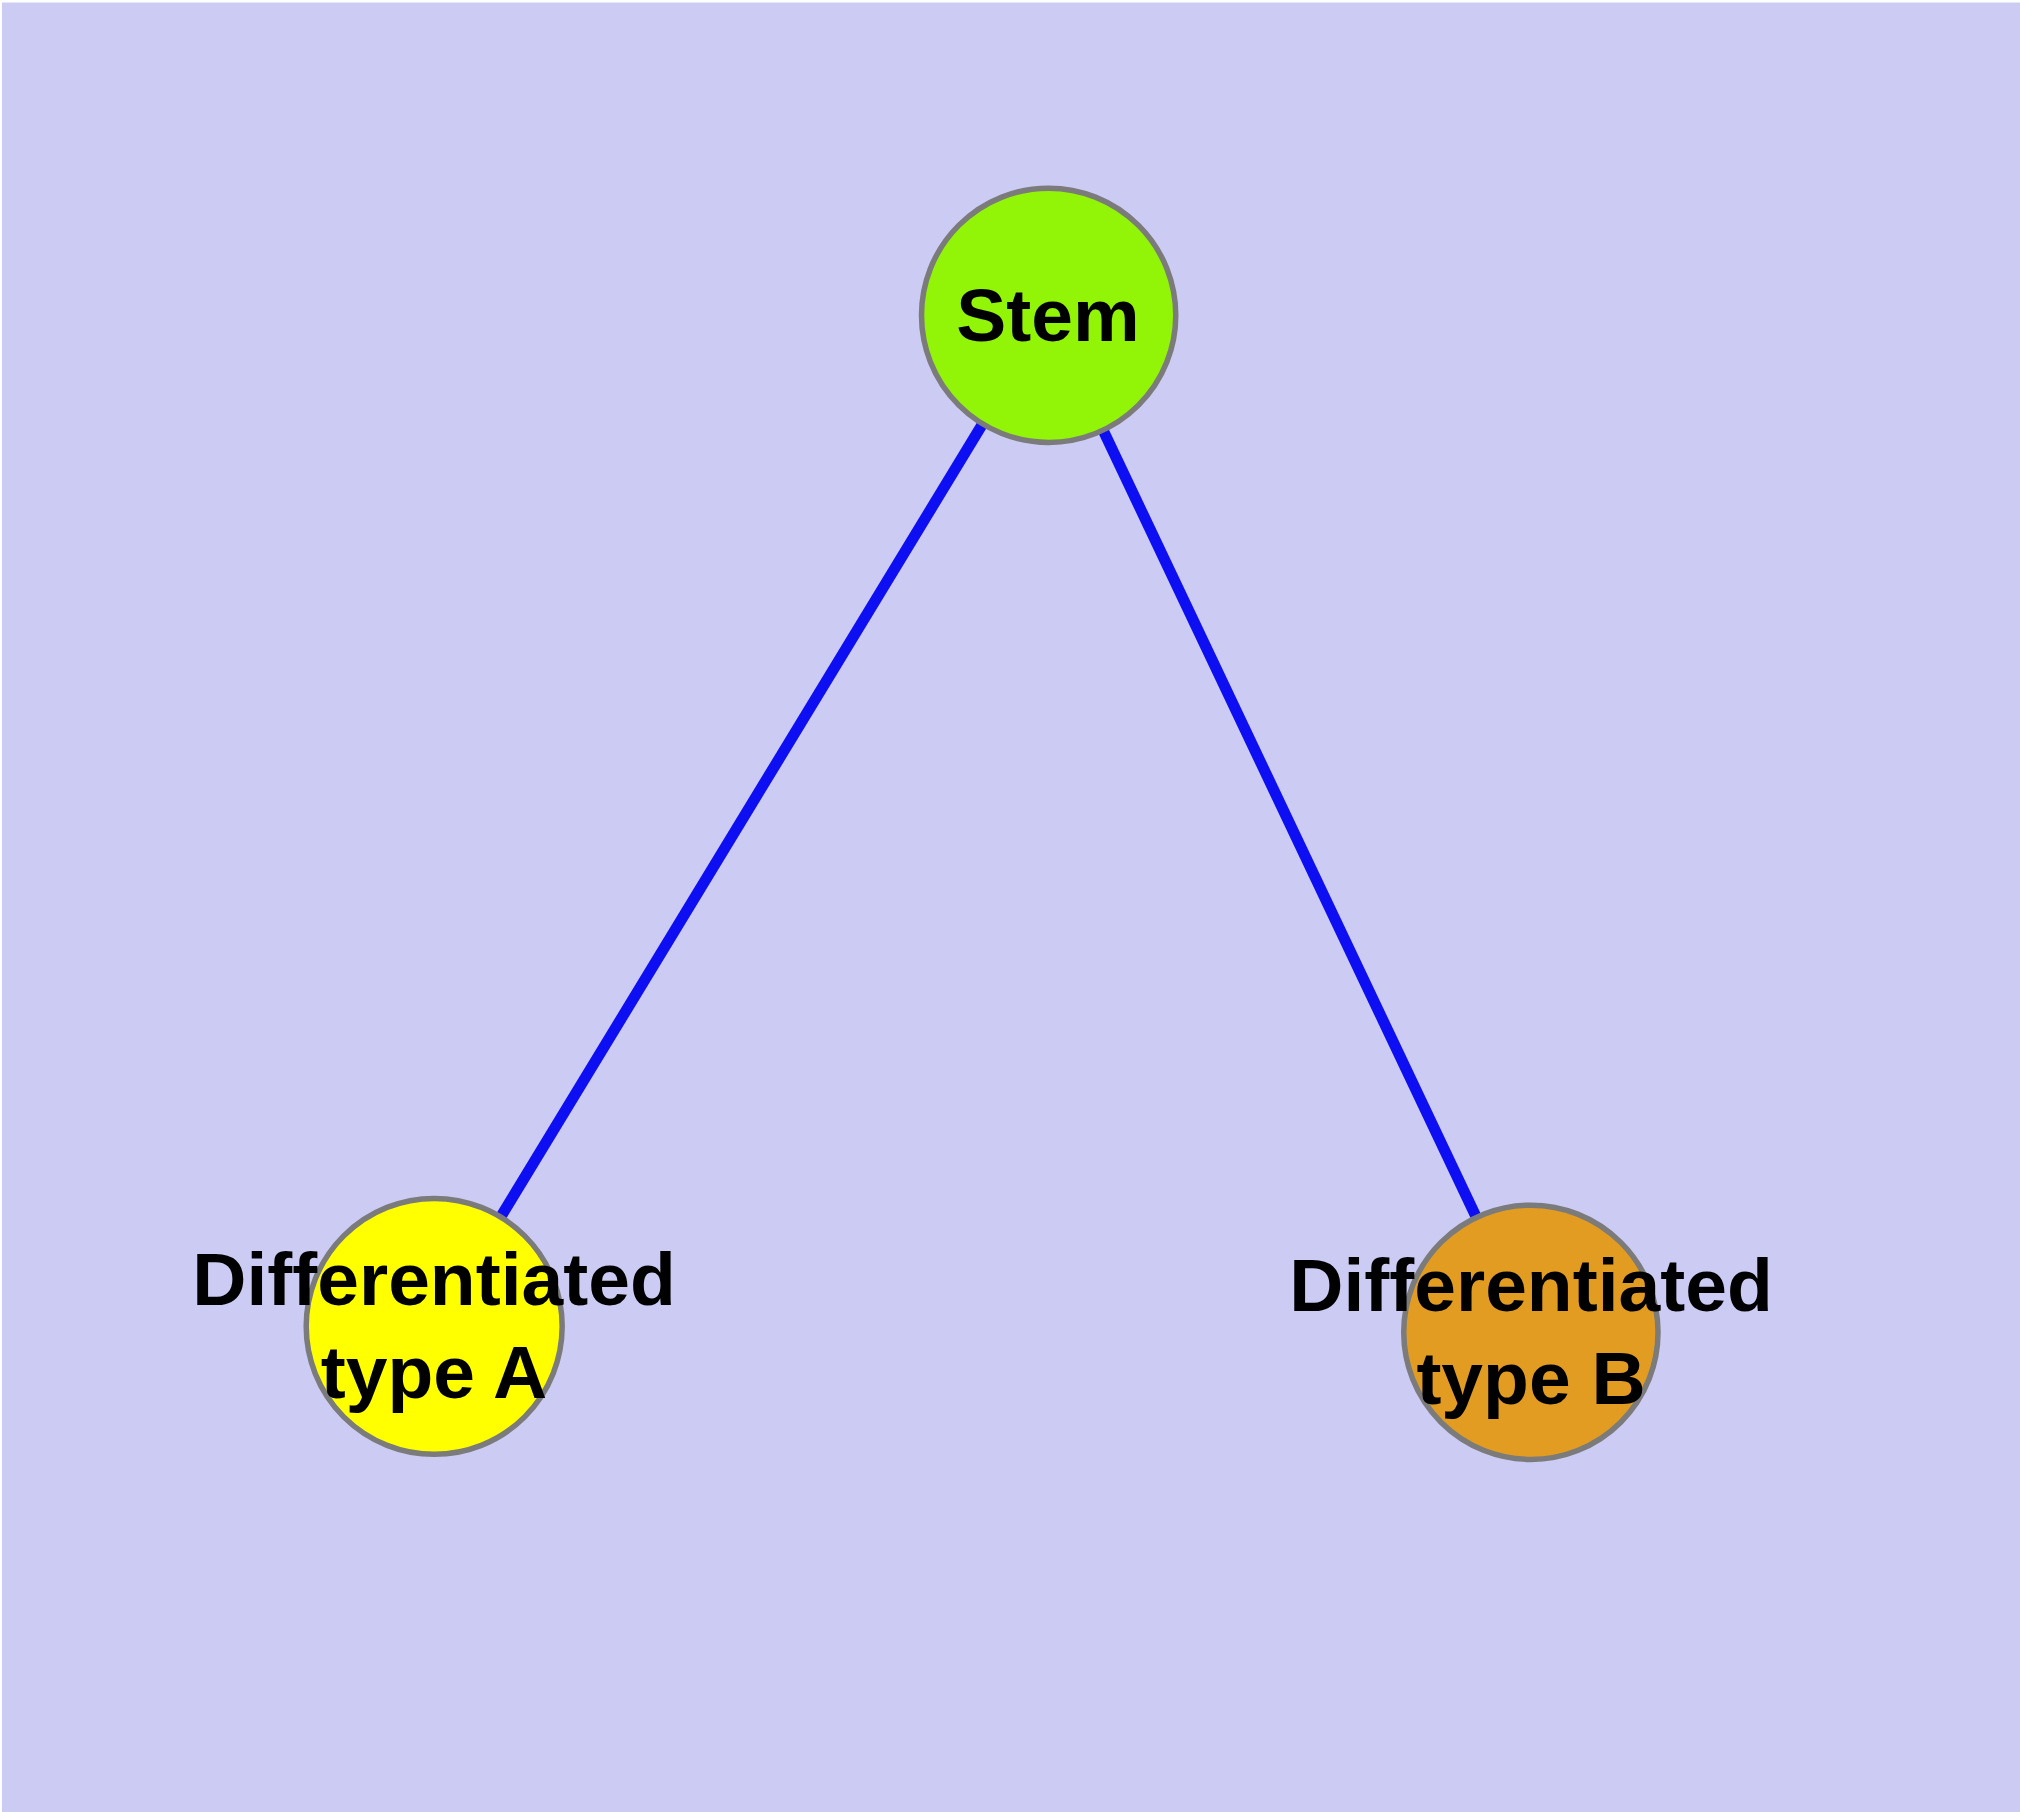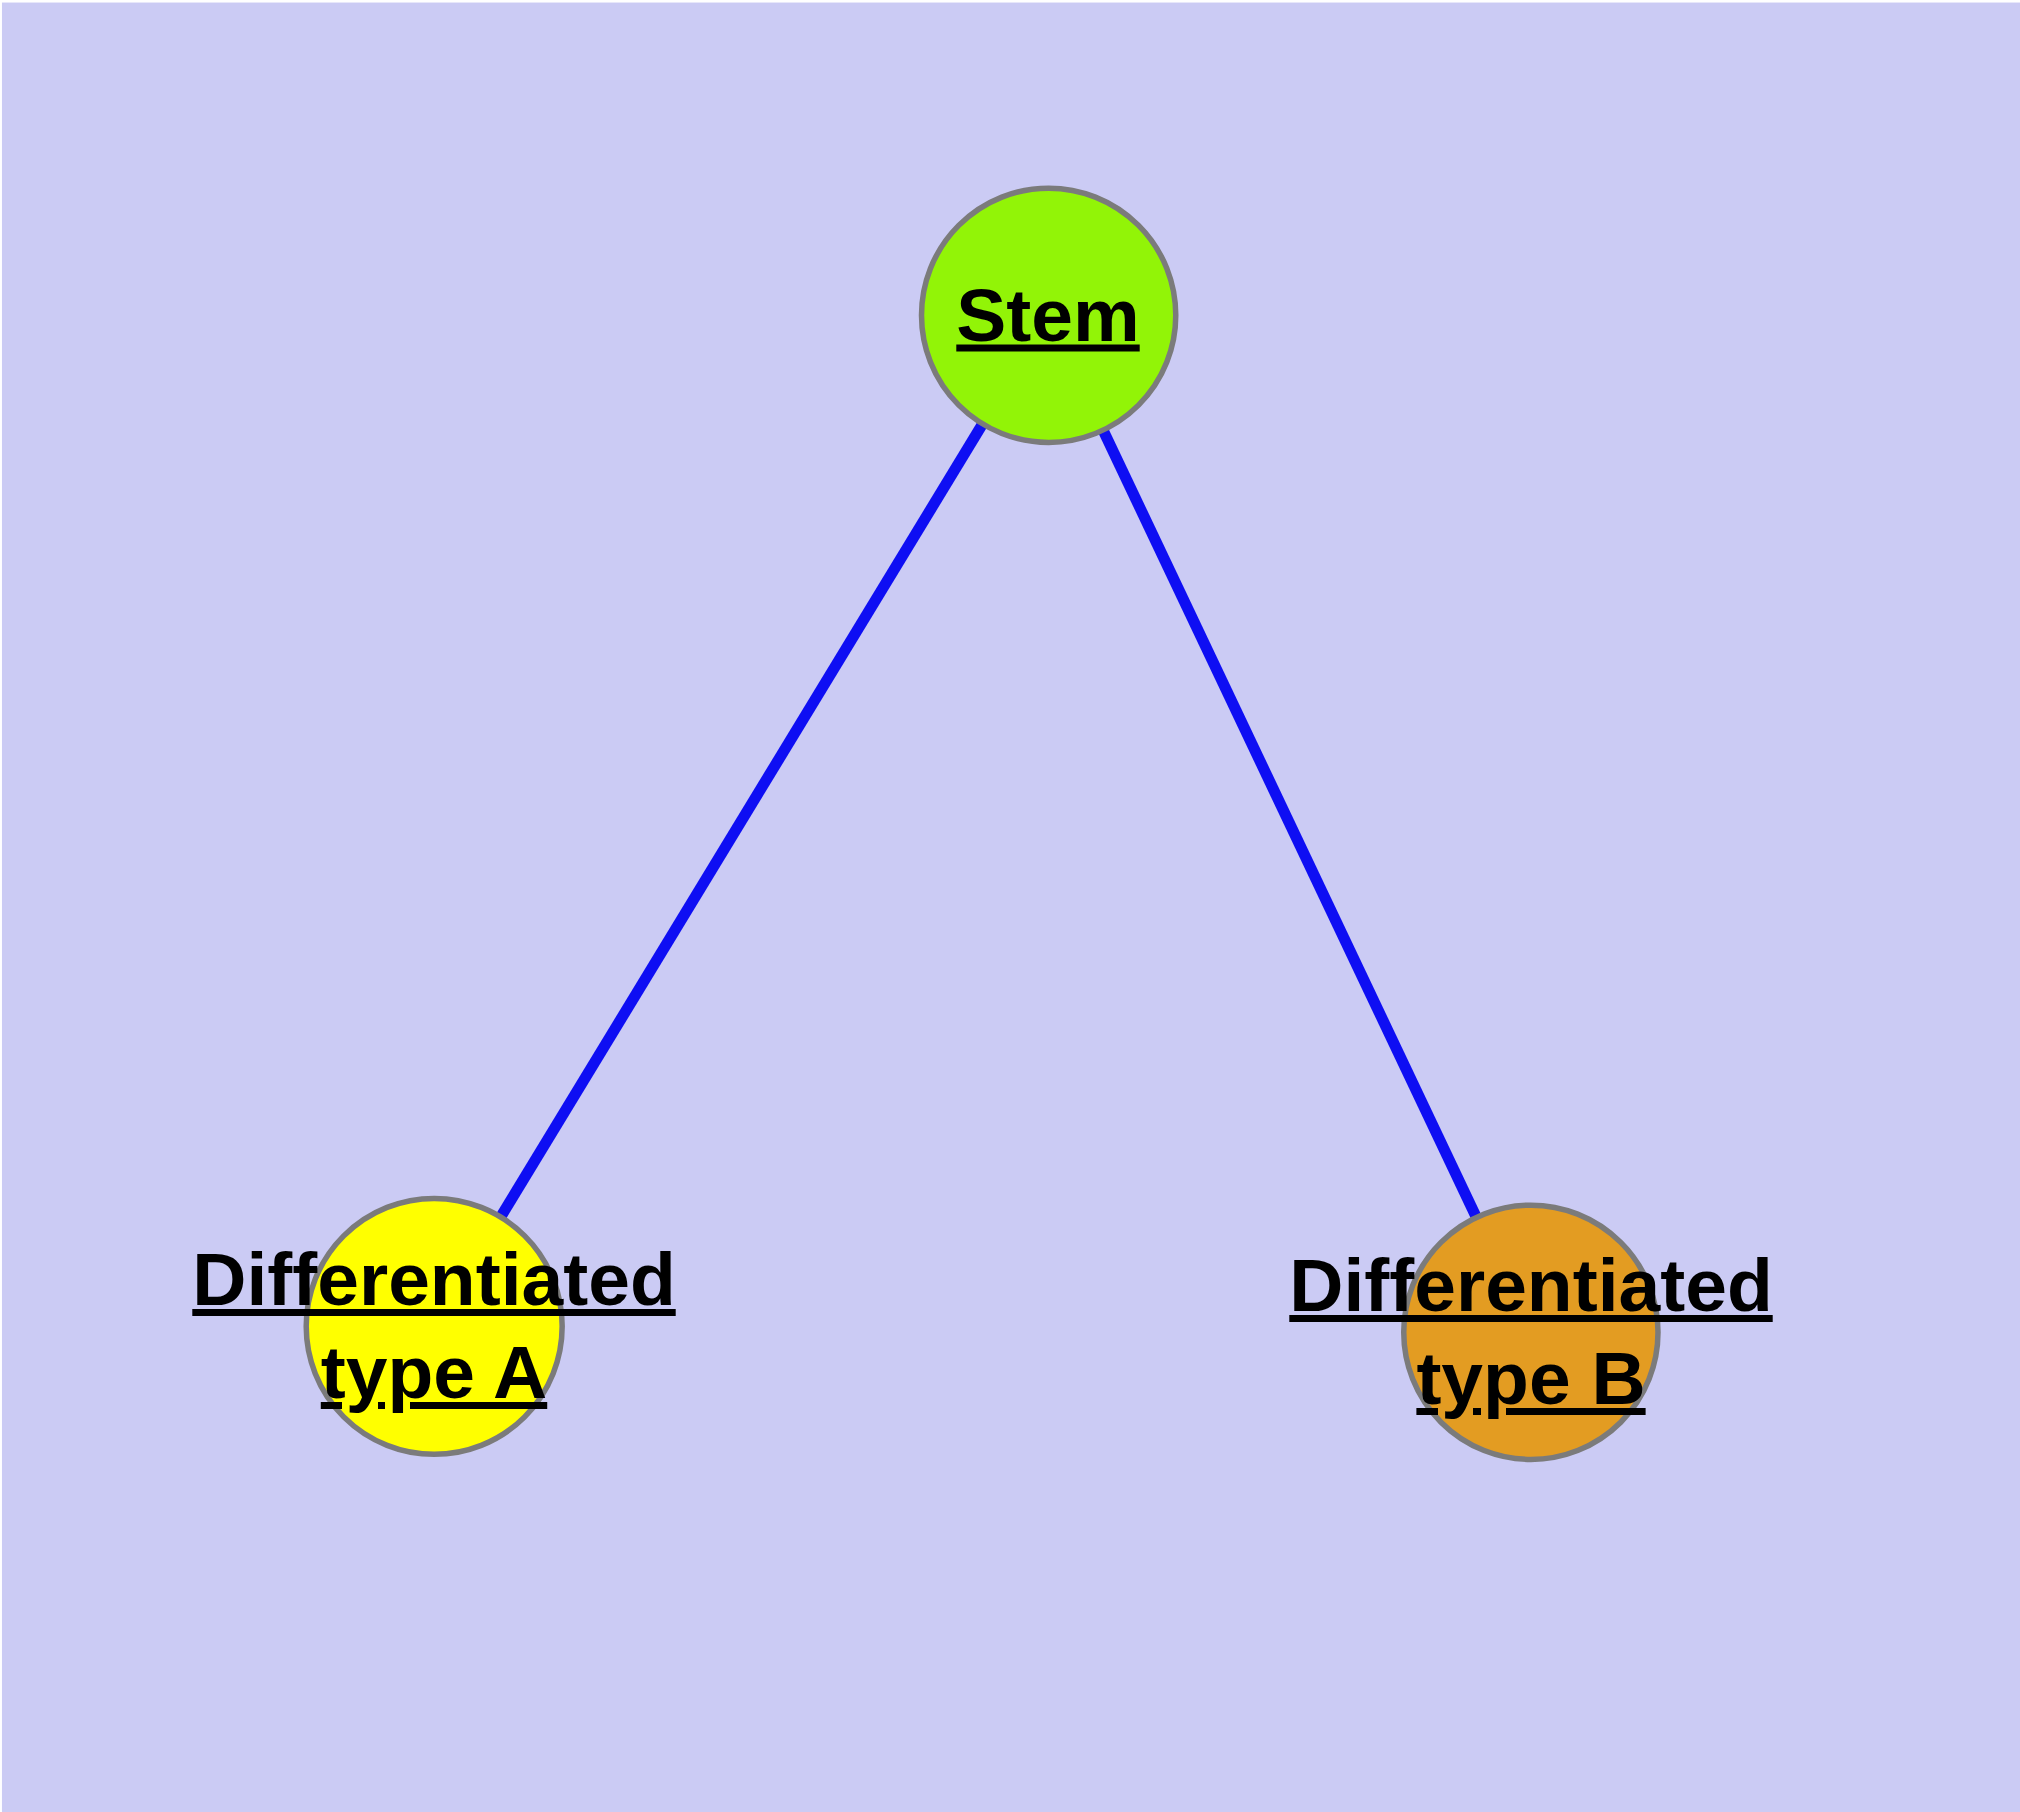--- a/index.html
+++ b/index.html
@@ -33,21 +33,20 @@
   .node-label {
     position: absolute;
     transform: translate(-50%, -50%);
     font-weight: bold;
     font-size: 75px;
     line-height: 93px;
     color: #000000;
     text-align: center;
     white-space: pre-line;
     letter-spacing: 0px;
-    text-decoration: underline;
   }
 </style>
 </head>
 <body>
 
 <div id="diagram-root">
   <svg id="graph-svg" width="2021" height="1812" viewBox="0 0 2384 2138">
     <rect id="canvas-bg" x="2" y="3" width="2382" height="2135" fill="#cbcbf4"></rect>
     <g id="edges-layer">
         <line x1="1237" y1="372" x2="512" y2="1565" stroke="#0e0ef3" stroke-width="13"></line>

